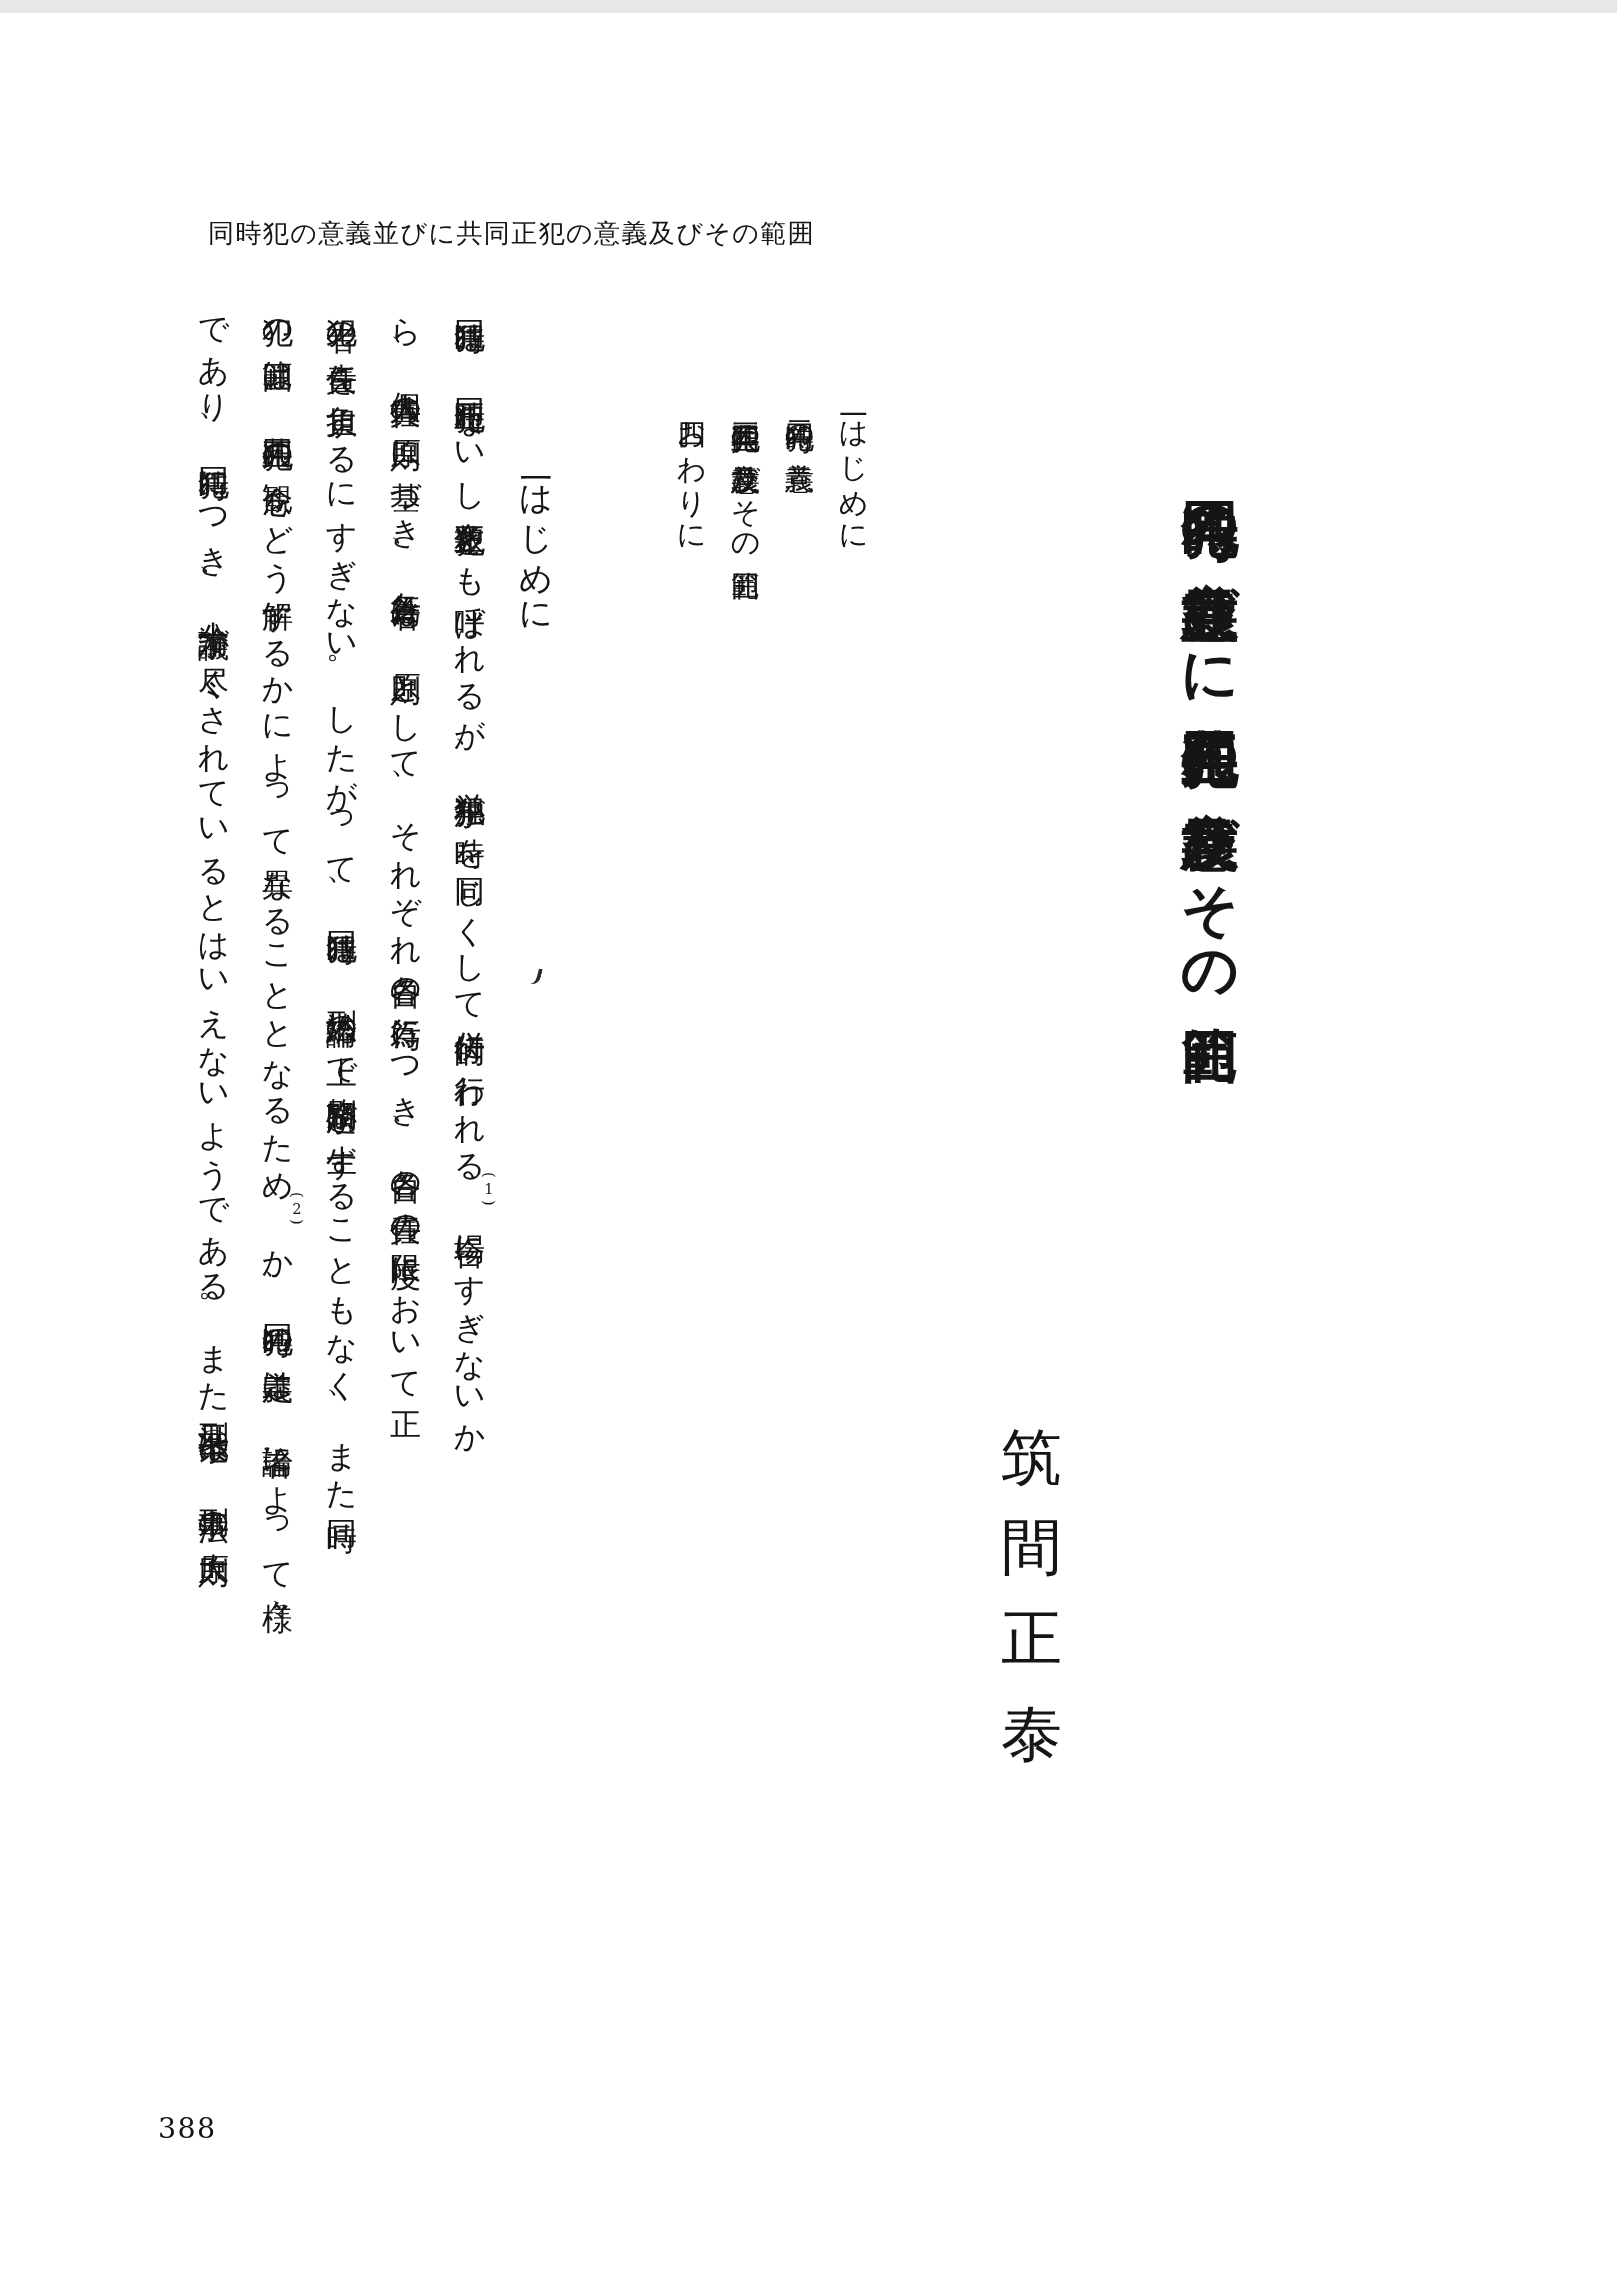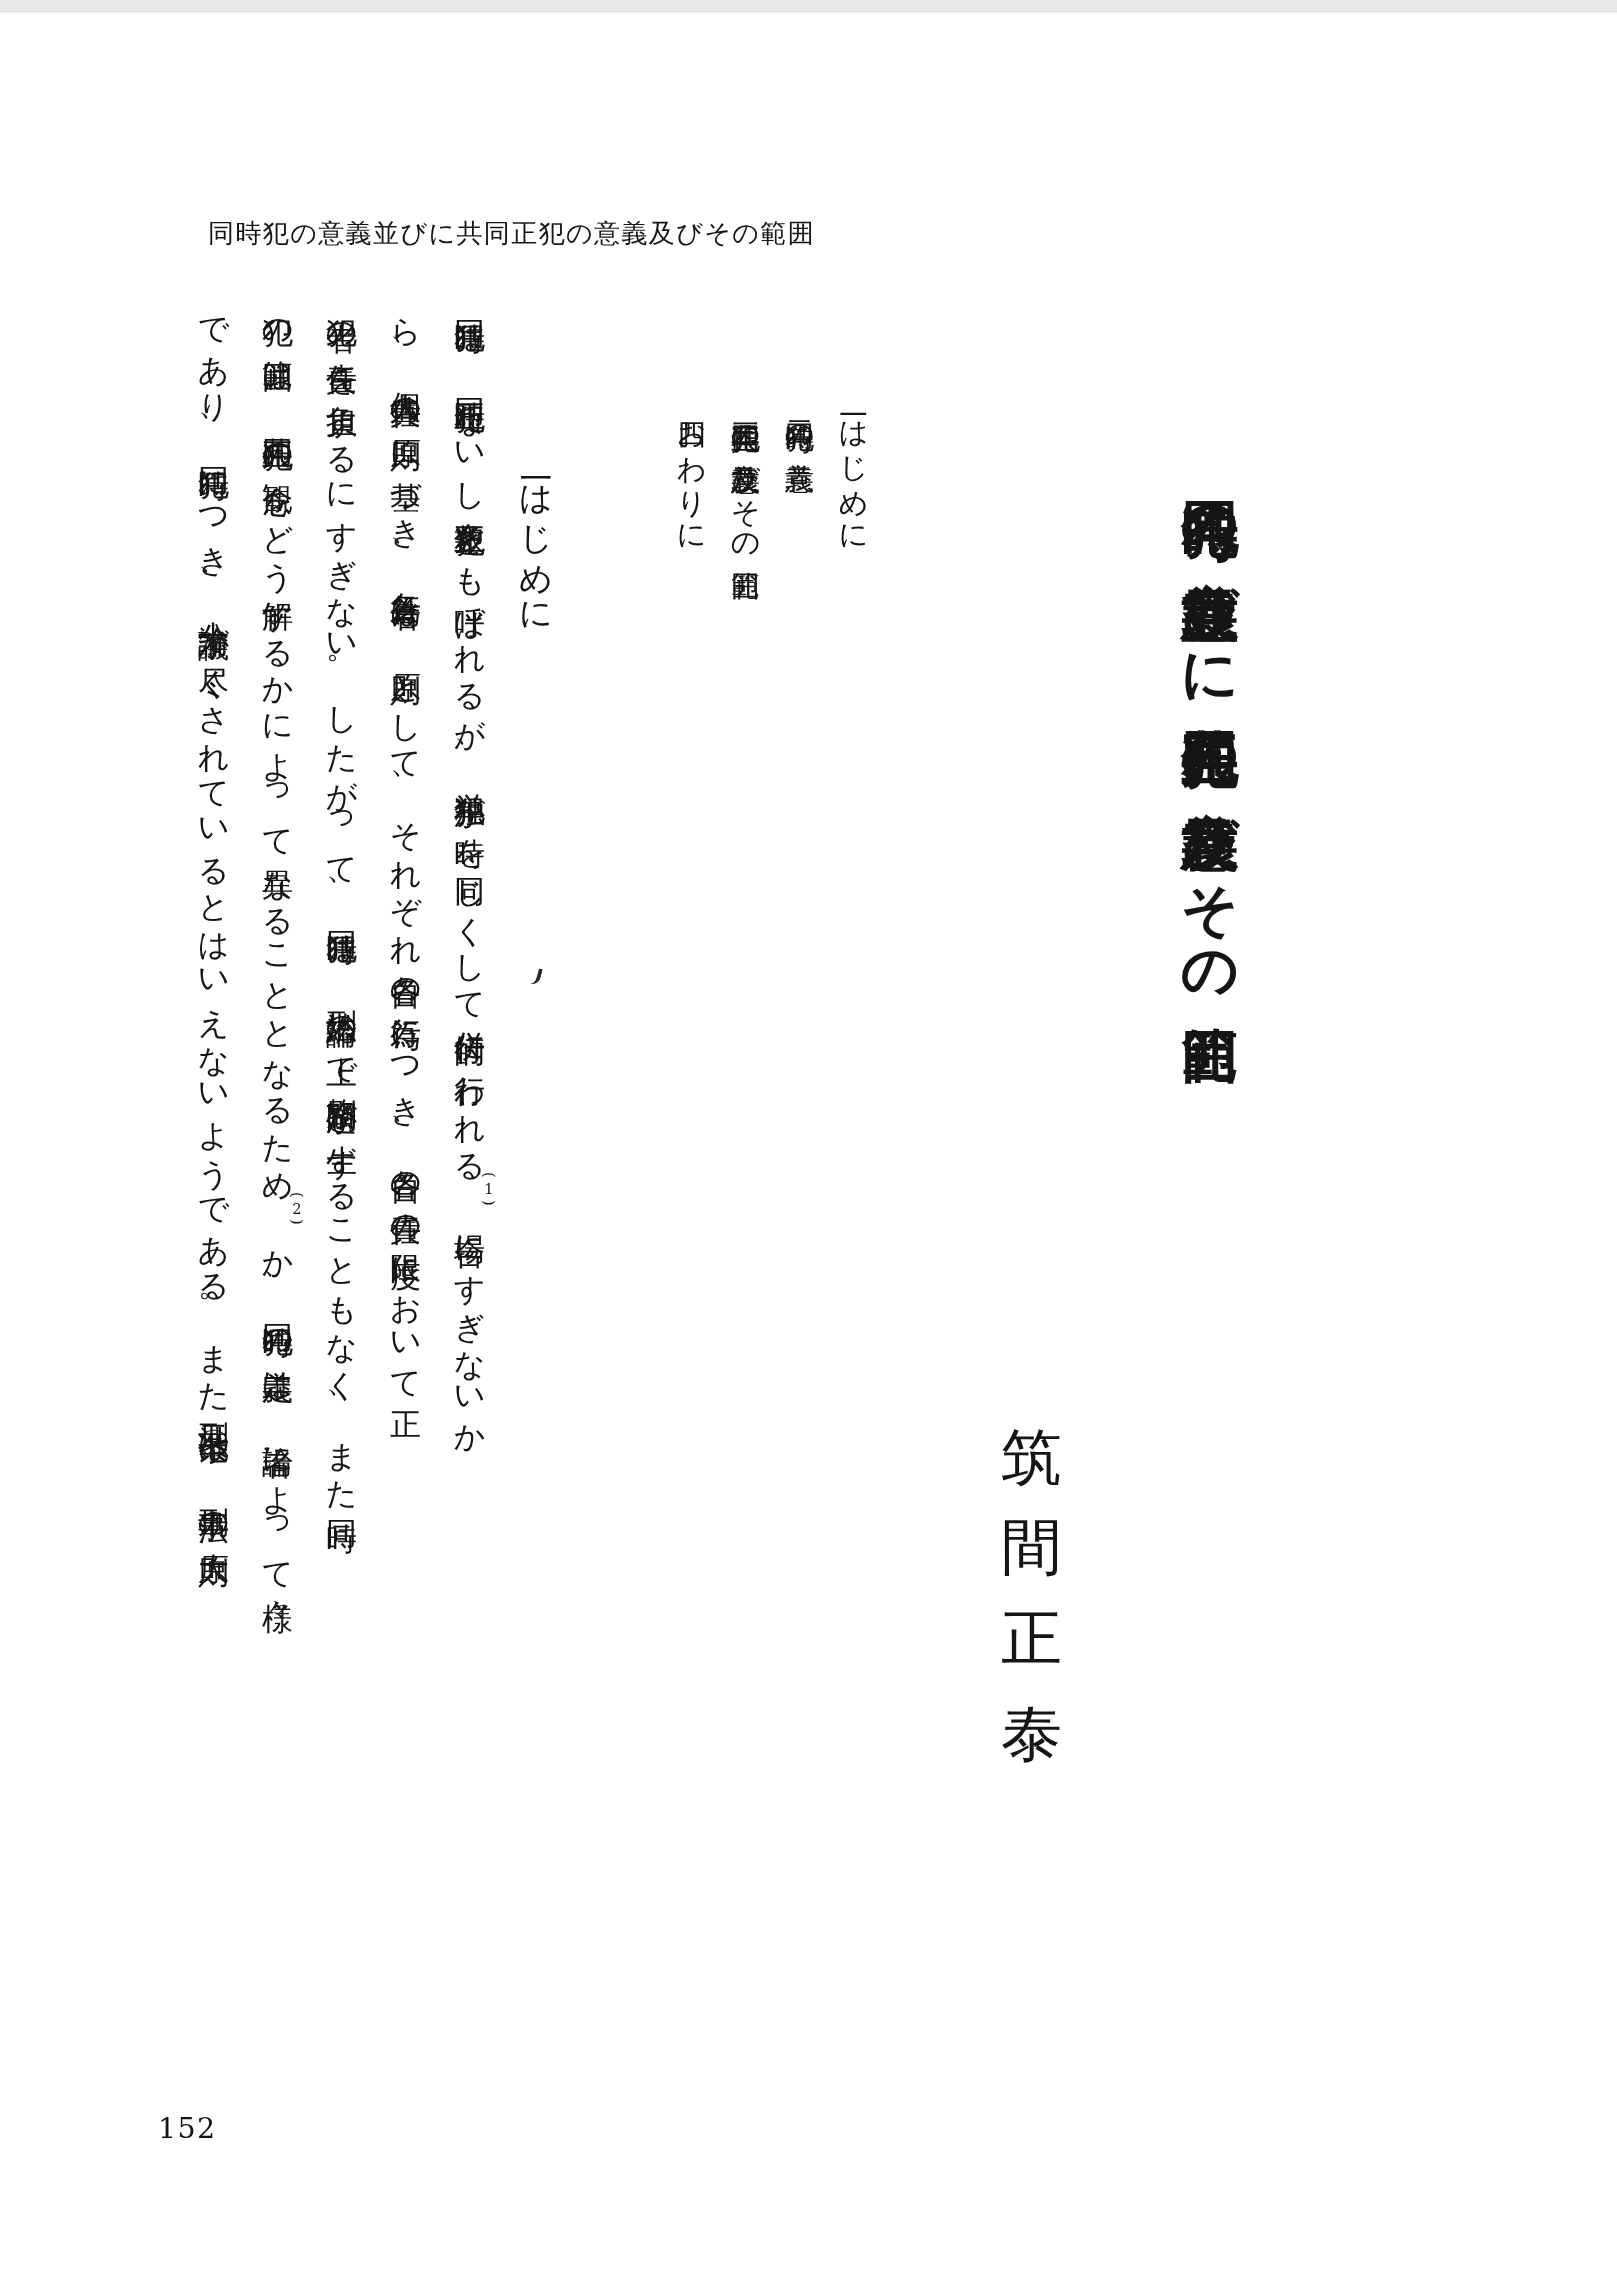--- a/index.html
+++ b/index.html
@@ -176,16 +176,16 @@
           <b>2</b>
         </span><span>か、同時犯の定義は、論者によって様々</span>
     </div>
     <div class="bcol">
       <span>であり、同時犯につき、十分論議が尽くされているとはいえないようである。また刑法二〇七条は、刑事法の大原則</span>
     </div>
   </div>
 
   <div class="scan-artifact"></div>
 
-  <div class="page-number">152</div>
+  <div class="page-number">388</div>
 
 </div>
 
 
 </body></html>

